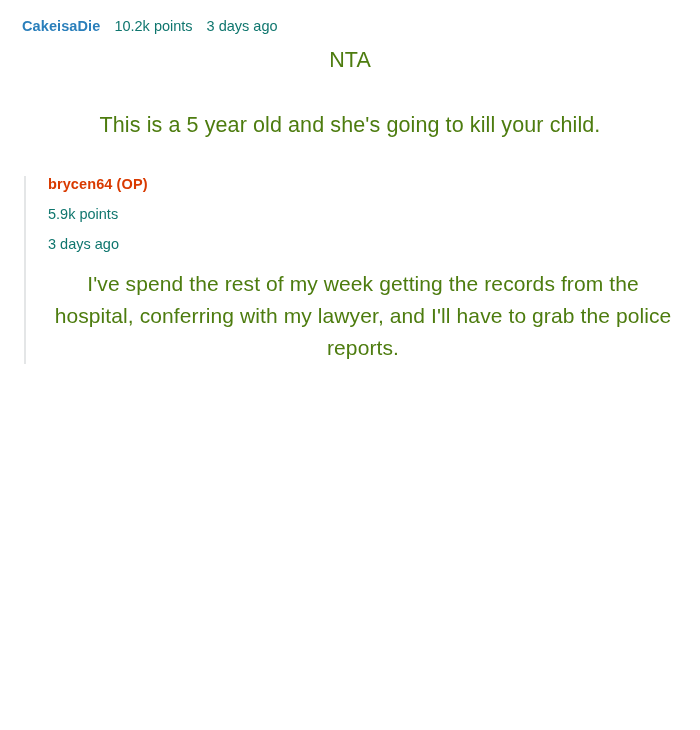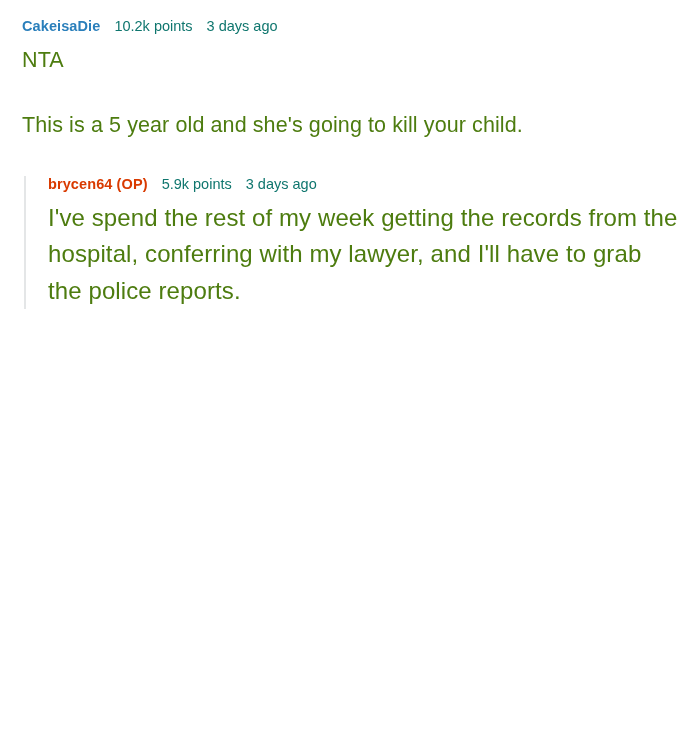--- a/index.html
+++ b/index.html
@@ -11,20 +11,21 @@
     width: 700px;
     height: 730px;
     font-family: "Liberation Sans", sans-serif;
     color: #1a1a1b;
     overflow: hidden;
   }
   .thread {
     padding: 18px 22px 0 22px;
     box-sizing: border-box;
     width: 700px;
+    text-align: center;
   }
   .comment-meta {
     display: flex;
     align-items: baseline;
     gap: 14px;
     margin-bottom: 10px;
     font-size: 14.5px;
   }
   .author {
     font-weight: 700;
@@ -55,24 +56,25 @@
   .para.tight {
     margin-bottom: 0;
   }
   .reply {
     margin-top: 34px;
     padding-left: 22px;
     border-left: 2px solid #e4e6e7;
     margin-left: 2px;
   }
   .reply .body-text {
-    font-size: 24px;
+    font-size: 21px;
   }
   .reply .comment-meta {
-    margin-bottom: 8px;
+    margin-bottom: 16px;
+    flex-direction: column;
   }
 </style>
 </head>
 <body>
 
 <div class="thread">
 
   <div class="comment">
     <div class="comment-meta">
       <span class="author">CakeisaDie</span>

